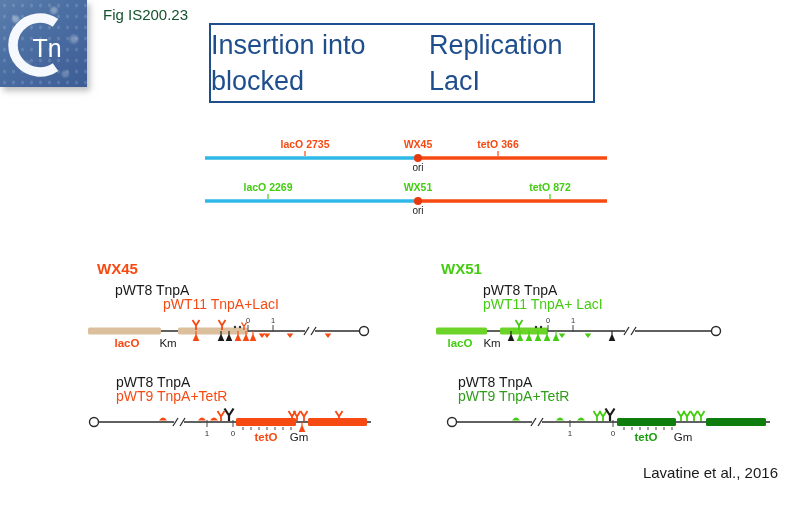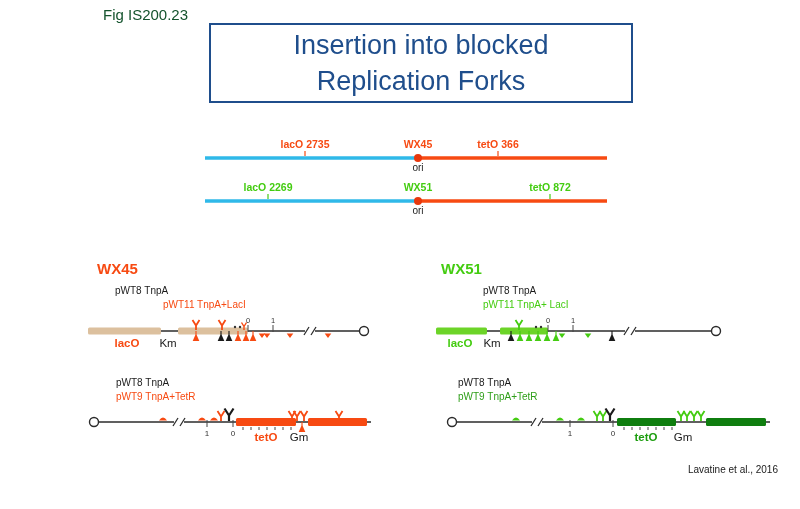--- a/index.html
+++ b/index.html
@@ -12,44 +12,50 @@
       radial-gradient(circle at 18% 22%, rgba(255,255,255,.35) 0 2px, transparent 5px),
       radial-gradient(circle at 62% 12%, rgba(255,255,255,.30) 0 2px, transparent 5px),
       radial-gradient(circle at 85% 45%, rgba(255,255,255,.28) 0 2px, transparent 6px),
       radial-gradient(circle at 30% 75%, rgba(255,255,255,.25) 0 2px, transparent 6px),
       radial-gradient(circle at 75% 85%, rgba(255,255,255,.22) 0 2px, transparent 5px),
       radial-gradient(rgba(255,255,255,.14) 1px, transparent 2px),
       linear-gradient(140deg,#5a7dac 0%,#4a6da2 45%,#3d5d95 100%);
     background-size:auto,auto,auto,auto,auto,9px 11px,auto;
     box-shadow:3px 4px 6px rgba(130,130,130,.5);}
   .fig-label{position:absolute;left:103px;top:6px;font-size:15px;font-weight:400;color:#14532d;}
-  .title-box{position:absolute;left:209px;top:23px;width:424px;height:80px;
-    border:2px solid #1F4E8C;box-sizing:border-box;display:flex;flex-direction:column;
+  .title-box{position:absolute;left:209px;top:23px;width:386px;height:80px;
+    border:2px solid #1F4E8C;box-sizing:border-box;display:flex;
     justify-content:center;align-items:center;color:#1F4E8C;font-size:27px;line-height:36px;}
   .panel-heading{position:absolute;font-size:15px;font-weight:bold;white-space:nowrap;}
   #hd0{left:97px;top:260px;}
   #hd1{left:441px;top:260px;}
-  .legend{position:absolute;font-size:10px;line-height:13.5px;white-space:nowrap;}
+  .legend{position:absolute;font-size:14px;line-height:13.5px;white-space:nowrap;}
   #lg0{left:115px;top:284px;}
   #lg1{left:483px;top:284px;}
   #lg2{left:116px;top:376px;}
   #lg3{left:458px;top:376px;}
-  .citation{position:absolute;right:22px;top:464px;font-size:10px;color:#1a1a1a;}
+  .citation{position:absolute;right:22px;top:464px;font-size:15px;color:#1a1a1a;}
 </style>
 </head>
 <body>
 
 <div class="slide">
 
+  <div class="logo">
+    <svg width="87" height="87" viewBox="0 0 87 87">
+      <path d="M55.5 22.9 A27 27 0 1 0 55.5 67.1" fill="none" stroke="#f5f8fc" stroke-width="9.5"></path>
+      <text x="47" y="57" font-size="25" fill="#ffffff" text-anchor="middle">Tn</text>
+    </svg>
+  </div>
 
   <div class="fig-label">Fig IS200.23</div>
 
   <div class="title-box">
     <div>Insertion into blocked</div>
-    <div>Replication Forks</div>
+    <div>Replication LacI</div>
   </div>
 
   <svg id="canvas" width="800" height="509">
       <g>
         <line x1="205" y1="158" x2="418" y2="158" stroke="#2FB9E9" stroke-width="3.5"></line>
         <line x1="418" y1="158" x2="607" y2="158" stroke="#F74A12" stroke-width="3.5"></line>
         <circle cx="418" cy="158" r="4" fill="#E8380D"></circle>
         <text x="305" y="148" font-size="10.5" fill="#F74A12" text-anchor="middle" font-weight="bold">lacO  2735</text>
         <line x1="305" y1="151" x2="305" y2="156" stroke="#F74A12" stroke-width="1.2"></line>
         <text x="498" y="148" font-size="10.5" fill="#F74A12" text-anchor="middle" font-weight="bold">tetO  366</text>

